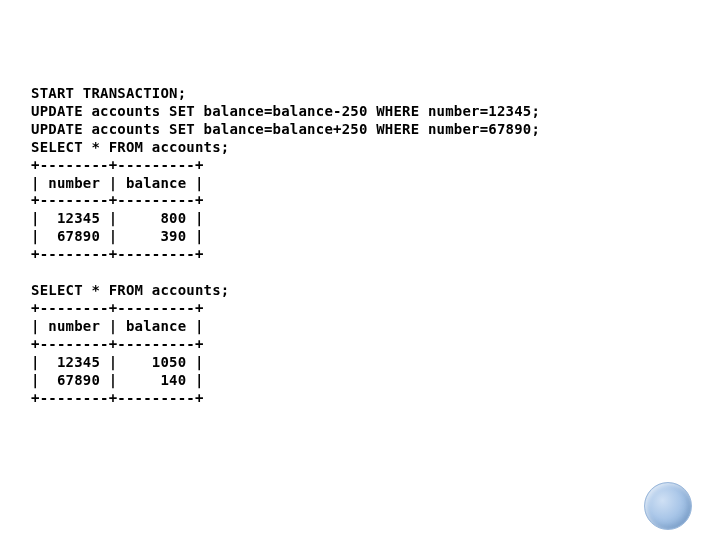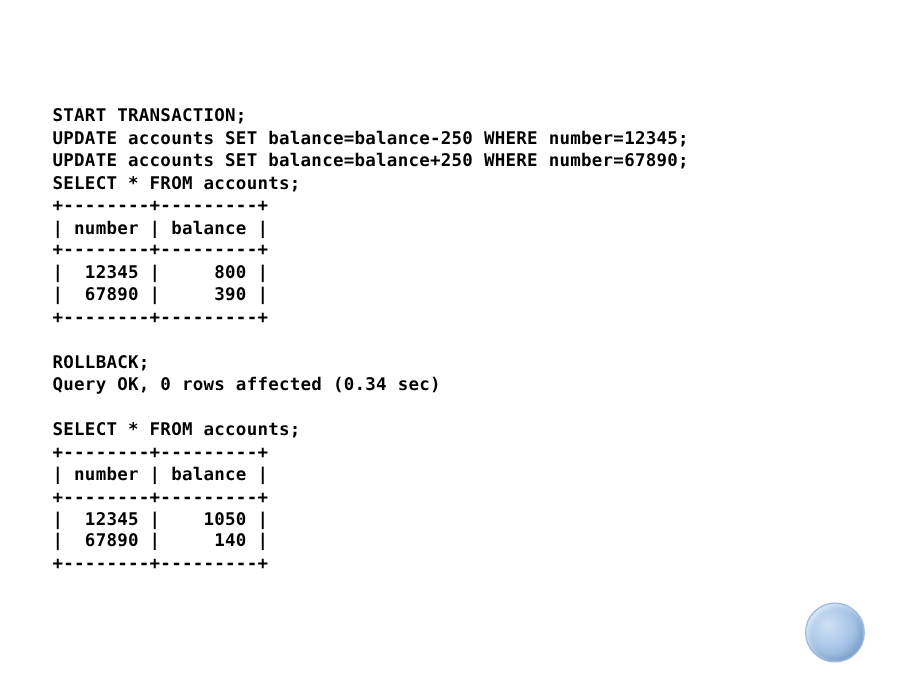--- a/index.html
+++ b/index.html
@@ -12,21 +12,21 @@
     font-size: 14px;
     font-weight: bold;
     color: #000000;
     overflow: hidden;
     position: relative;
   }
   .slide {
     box-sizing: border-box;
     width: 720px;
     height: 540px;
-    padding: 85px 40px 0 42px;
+    padding: 85px 40px 0 31px;
     position: relative;
   }
   .block {
     white-space: pre;
     line-height: 1.28;
     margin: 0 0 18px 0;
     letter-spacing: 0.2px;
   }
   .corner-deco {
     position: absolute;
@@ -48,22 +48,20 @@
   <pre class="block">START TRANSACTION;
 UPDATE accounts SET balance=balance-250 WHERE number=12345;
 UPDATE accounts SET balance=balance+250 WHERE number=67890;
 SELECT * FROM accounts;
 +--------+---------+
 | number | balance |
 +--------+---------+
 |  12345 |     800 |
 |  67890 |     390 |
 +--------+---------+</pre>
-  <pre class="block">ROLLBACK;
-Query OK, 0 rows affected (0.34 sec)</pre>
   <pre class="block">SELECT * FROM accounts;
 +--------+---------+
 | number | balance |
 +--------+---------+
 |  12345 |    1050 |
 |  67890 |     140 |
 +--------+---------+</pre>
   <div class="corner-deco"></div>
 </div>
 

